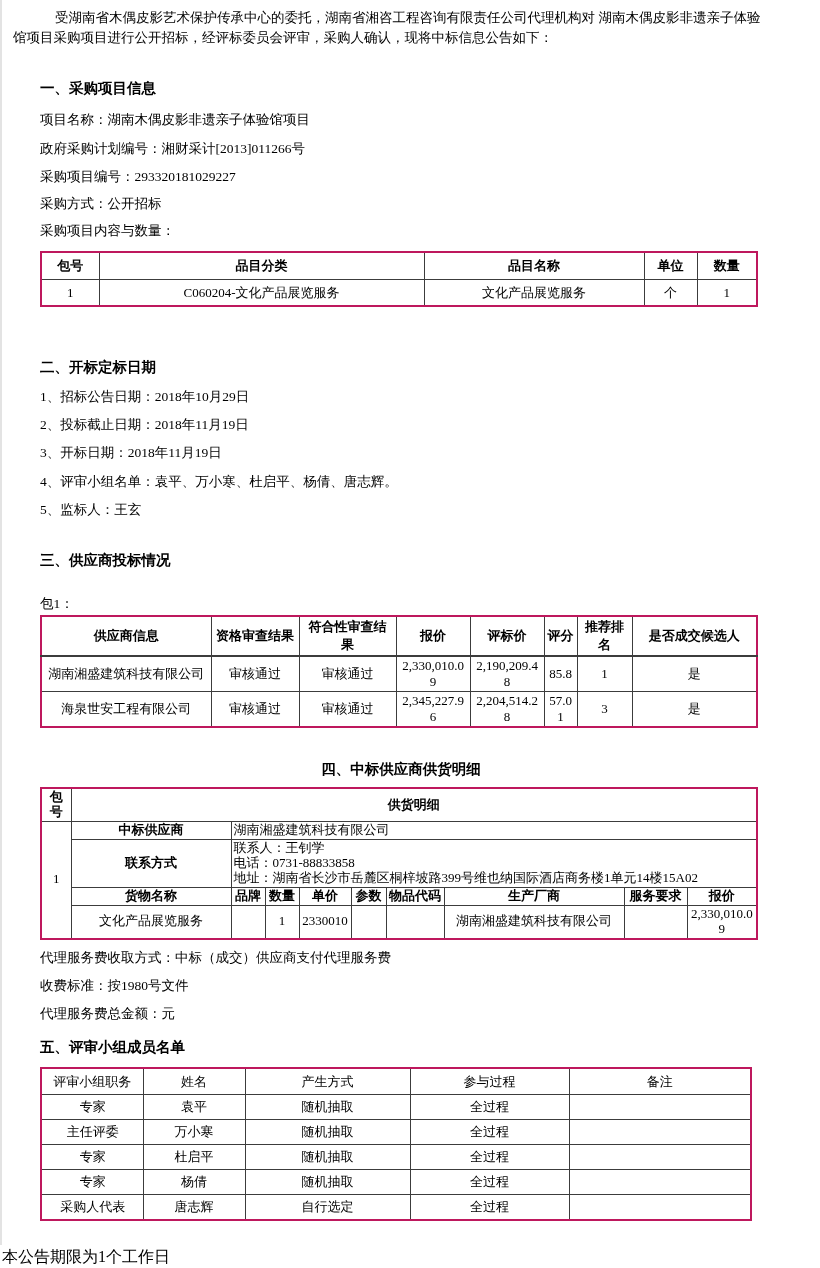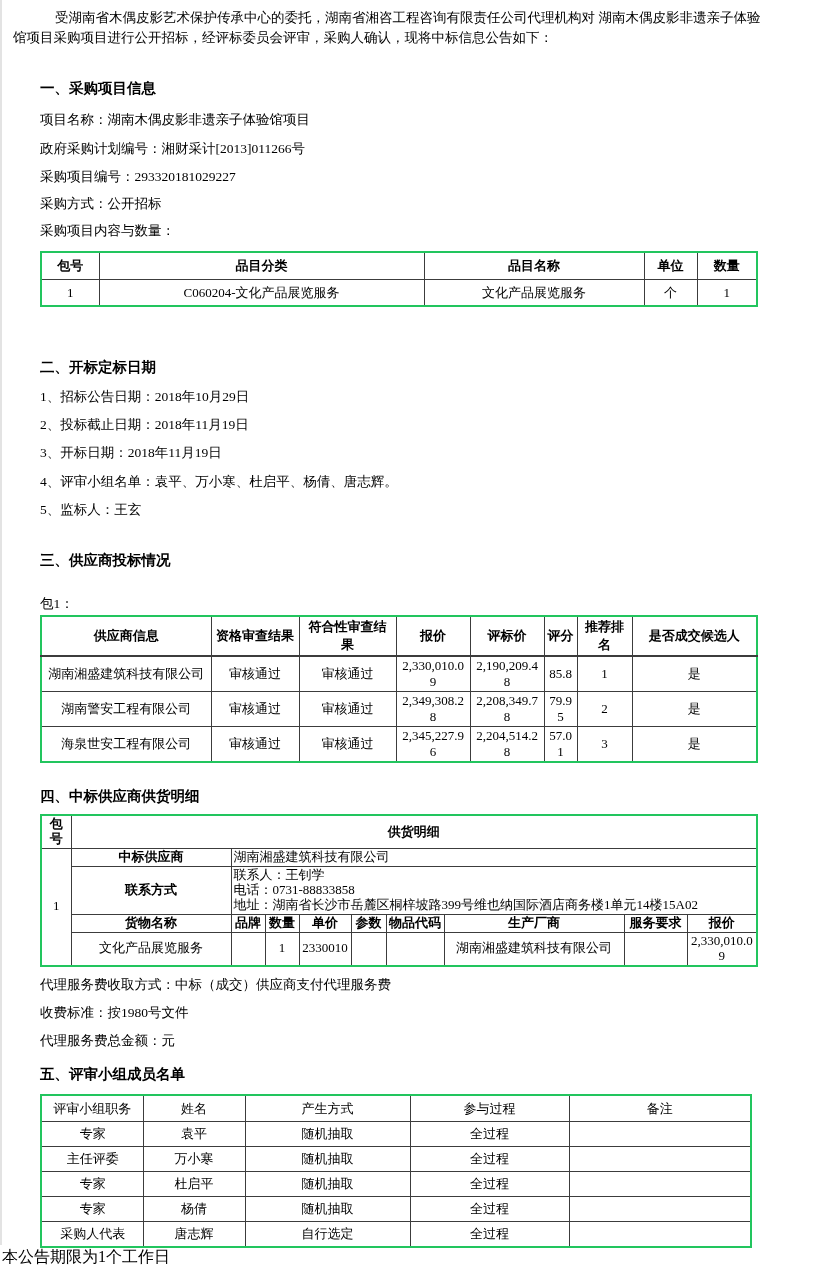--- a/index.html
+++ b/index.html
@@ -8,21 +8,21 @@
     font-family:"Liberation Serif","DejaVu Serif",serif;
     color:#000;font-size:13.5px;overflow:hidden;
   }
   .page-edge{position:absolute;left:0;top:0;width:2px;height:1245px;background:#e3e3e3;}
   .doc{position:relative;padding:6px 58px 0 13px;}
   .intro{ text-indent:42px; line-height:1.45; margin:2px 0 0 0;}
   .inner{margin-left:27px;}
   h3.sec{font-size:14.5px;font-weight:bold;margin:0;padding:0;}
   .line{margin:0;padding:0;line-height:1.2;}
   .sp-after-par{margin-top:52px;}
-  table{border-collapse:collapse;table-layout:fixed;border:2px solid #22c55e;}
+  table{border-collapse:collapse;table-layout:fixed;border:2px solid #be185d;}
   th,td{border:1px solid #3c3c3c;text-align:center;padding:1px 3px;font-size:13px;overflow:hidden;word-break:break-all;}
   th{font-weight:bold;}
   
   .tbl-items{width:718px;margin-top:12px;}
   .tbl-items th{height:24px;}
   .tbl-items td{height:23px;}
   
   .tbl-bids{width:718px;margin-top:3px;}
   .tbl-bids th{height:27px;border-bottom:2px solid #3c3c3c;}
   .tbl-bids td{height:30px;}
@@ -122,43 +122,33 @@
             <td>湖南湘盛建筑科技有限公司</td>
             <td>审核通过</td>
             <td>审核通过</td>
             <td>2,330,010.09</td>
             <td>2,190,209.48</td>
             <td>85.8</td>
             <td>1</td>
             <td>是</td>
           </tr>
           <tr>
-            <td>湖南警安工程有限公司</td>
-            <td>审核通过</td>
-            <td>审核通过</td>
-            <td>2,349,308.28</td>
-            <td>2,208,349.78</td>
-            <td>79.95</td>
-            <td>2</td>
-            <td>是</td>
-          </tr>
-          <tr>
             <td>海泉世安工程有限公司</td>
             <td>审核通过</td>
             <td>审核通过</td>
             <td>2,345,227.96</td>
             <td>2,204,514.28</td>
             <td>57.01</td>
             <td>3</td>
             <td>是</td>
           </tr>
         </tbody>
     </table>
 
-    <h3 class="sec" style="margin-top:24px;">四、中标供应商供货明细</h3>
+    <h3 class="sec" style="margin-top:32px;text-align:center;">四、中标供应商供货明细</h3>
 
     <table class="tbl-detail">
       <colgroup>
         <col style="width:30px">
           <col style="width:160px">
           <col style="width:34px">
           <col style="width:34px">
           <col style="width:52px">
         <col style="width:35px">
           <col style="width:58px">

